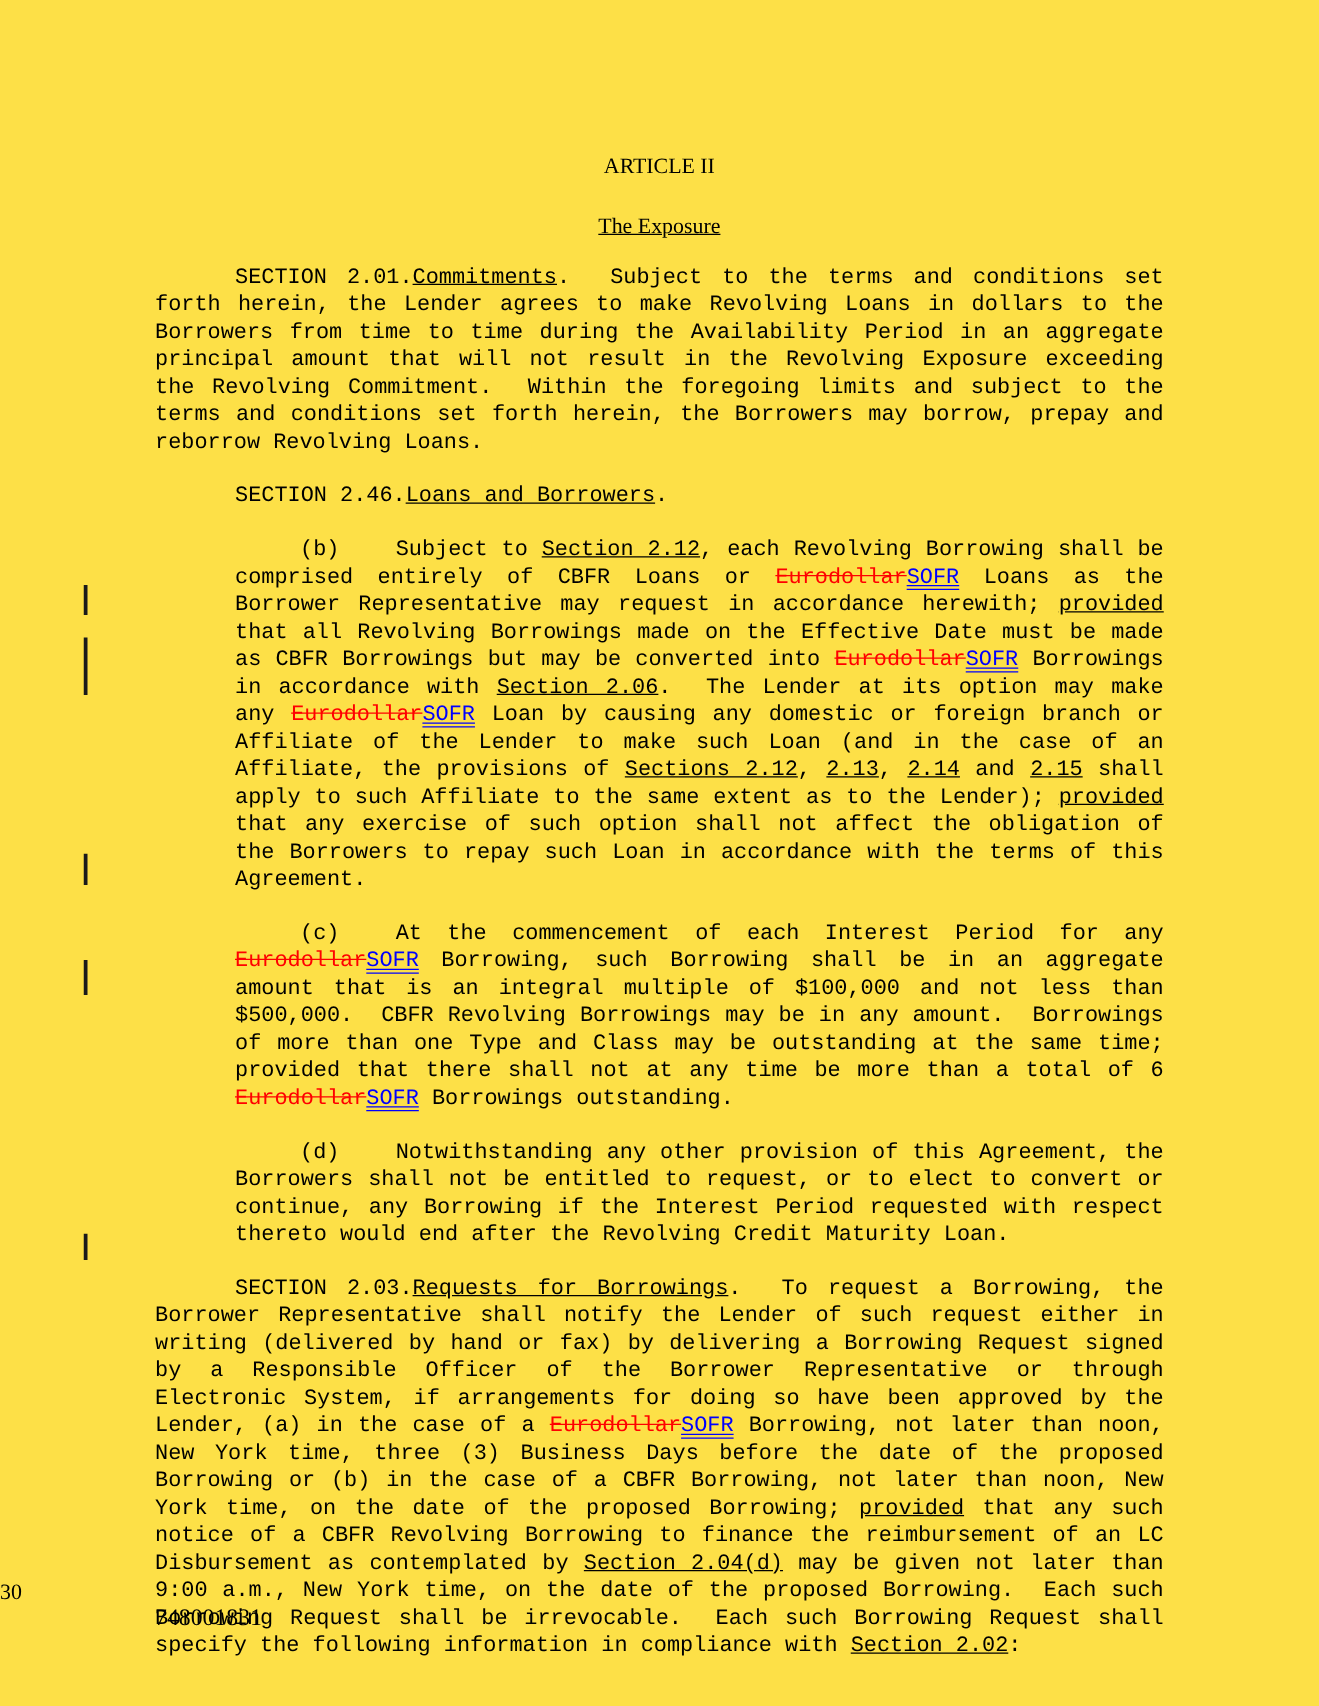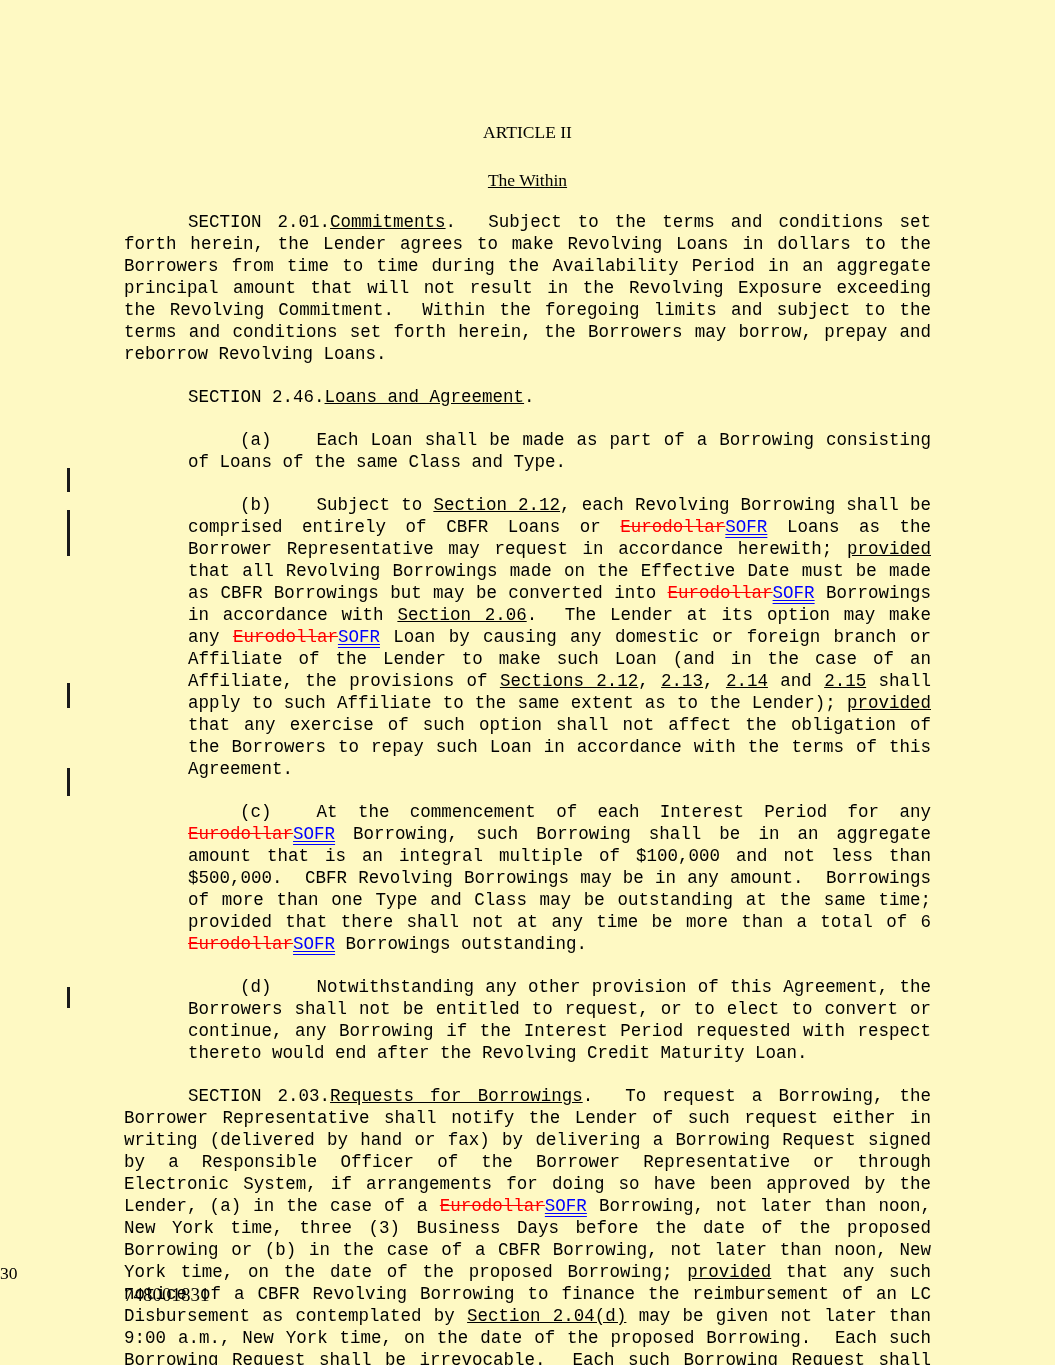--- a/index.html
+++ b/index.html
@@ -13,21 +13,21 @@
     position: relative;
     font-family: "Liberation Serif", serif;
     font-size: 17.5px;
     line-height: 22px;
     color: #000000;
     overflow: hidden;
   }
   .page {
     position: absolute;
     inset: 0;
-    background: #fef9c3;
+    background: #fde047;
   }
   .article-heading {
     position: absolute;
     top: 121px;
     left: 0;
     width: 100%;
     text-align: center;
   }
   .article-subheading {
     position: absolute;
@@ -97,27 +97,26 @@
   }
 </style>
 </head>
 <body>
 
 <div class="page">
 
   <div class="article-heading">ARTICLE II</div>
 
   <div class="article-subheading">
-    <span class="inner">The Within</span>
+    <span class="inner">The Exposure</span>
   </div>
 
   <div class="body-text">
       <p class="section"><span>SECTION 2.01.</span><span class="u">Commitments</span><span>.  Subject to the terms and conditions set forth herein, the Lender agrees to make Revolving Loans in dollars to the Borrowers from time to time during the Availability Period in an aggregate principal amount that will not result in the Revolving Exposure exceeding the Revolving Commitment.  Within the foregoing limits and subject to the terms and conditions set forth herein, the Borrowers may borrow, prepay and reborrow Revolving Loans.</span></p>
-      <p class="section"><span>SECTION 2.46.</span><span class="u">Loans and Agreement</span><span>.</span></p>
-      <p class="sub"><span>(a)</span><span class="tab"></span><span>Each Loan shall be made as part of a Borrowing consisting of Loans of the same Class and Type.</span></p>
+      <p class="section"><span>SECTION 2.46.</span><span class="u">Loans and Borrowers</span><span>.</span></p>
       <p class="sub"><span>(b)</span><span class="tab"></span><span>Subject to </span><span class="u">Section 2.12</span><span>, each Revolving Borrowing shall be comprised entirely of CBFR Loans or </span><span class="del">Eurodollar</span><span class="ins">SOFR</span><span> Loans as the Borrower Representative may request in accordance herewith; </span><span class="u">provided</span><span> that all Revolving Borrowings made on the Effective Date must be made as CBFR Borrowings but may be converted into </span><span class="del">Eurodollar</span><span class="ins">SOFR</span><span> Borrowings in accordance with </span><span class="u">Section 2.06</span><span>.  The Lender at its option may make any </span><span class="del">Eurodollar</span><span class="ins">SOFR</span><span> Loan by causing any domestic or foreign branch or Affiliate of the Lender to make such Loan (and in the case of an Affiliate, the provisions of </span><span class="u">Sections 2.12</span><span>, </span><span class="u">2.13</span><span>, </span><span class="u">2.14</span><span> and </span><span class="u">2.15</span><span> shall apply to such Affiliate to the same extent as to the Lender); </span><span class="u">provided</span><span> that any exercise of such option shall not affect the obligation of the Borrowers to repay such Loan in accordance with the terms of this Agreement.</span></p>
       <p class="sub"><span>(c)</span><span class="tab"></span><span>At the commencement of each Interest Period for any </span><span class="del">Eurodollar</span><span class="ins">SOFR</span><span> Borrowing, such Borrowing shall be in an aggregate amount that is an integral multiple of $100,000 and not less than $500,000.  CBFR Revolving Borrowings may be in any amount.  Borrowings of more than one Type and Class may be outstanding at the same time; provided that there shall not at any time be more than a total of 6 </span><span class="del">Eurodollar</span><span class="ins">SOFR</span><span> Borrowings outstanding.</span></p>
       <p class="sub"><span>(d)</span><span class="tab"></span><span>Notwithstanding any other provision of this Agreement, the Borrowers shall not be entitled to request, or to elect to convert or continue, any Borrowing if the Interest Period requested with respect thereto would end after the Revolving Credit Maturity Loan.</span></p>
       <p class="section"><span>SECTION 2.03.</span><span class="u">Requests for Borrowings</span><span>.  To request a Borrowing, the Borrower Representative shall notify the Lender of such request either in writing (delivered by hand or fax) by delivering a Borrowing Request signed by a Responsible Officer of the Borrower Representative or through Electronic System, if arrangements for doing so have been approved by the Lender, (a) in the case of a </span><span class="del">Eurodollar</span><span class="ins">SOFR</span><span> Borrowing, not later than noon, New York time, three (3) Business Days before the date of the proposed Borrowing or (b) in the case of a CBFR Borrowing, not later than noon, New York time, on the date of the proposed Borrowing; </span><span class="u">provided</span><span> that any such notice of a CBFR Revolving Borrowing to finance the reimbursement of an LC Disbursement as contemplated by </span><span class="u">Section 2.04(d)</span><span> may be given not later than 9:00 a.m., New York time, on the date of the proposed Borrowing.  Each such Borrowing Request shall be irrevocable.  Each such Borrowing Request shall specify the following information in compliance with </span><span class="u">Section 2.02</span><span>:</span></p>
     </div>
 
   <div>
       <div class="change-bar" style="top: 468px; height: 24px;"></div>
       <div class="change-bar" style="top: 510px; height: 46px;"></div>
       <div class="change-bar" style="top: 683px; height: 25px;"></div>

